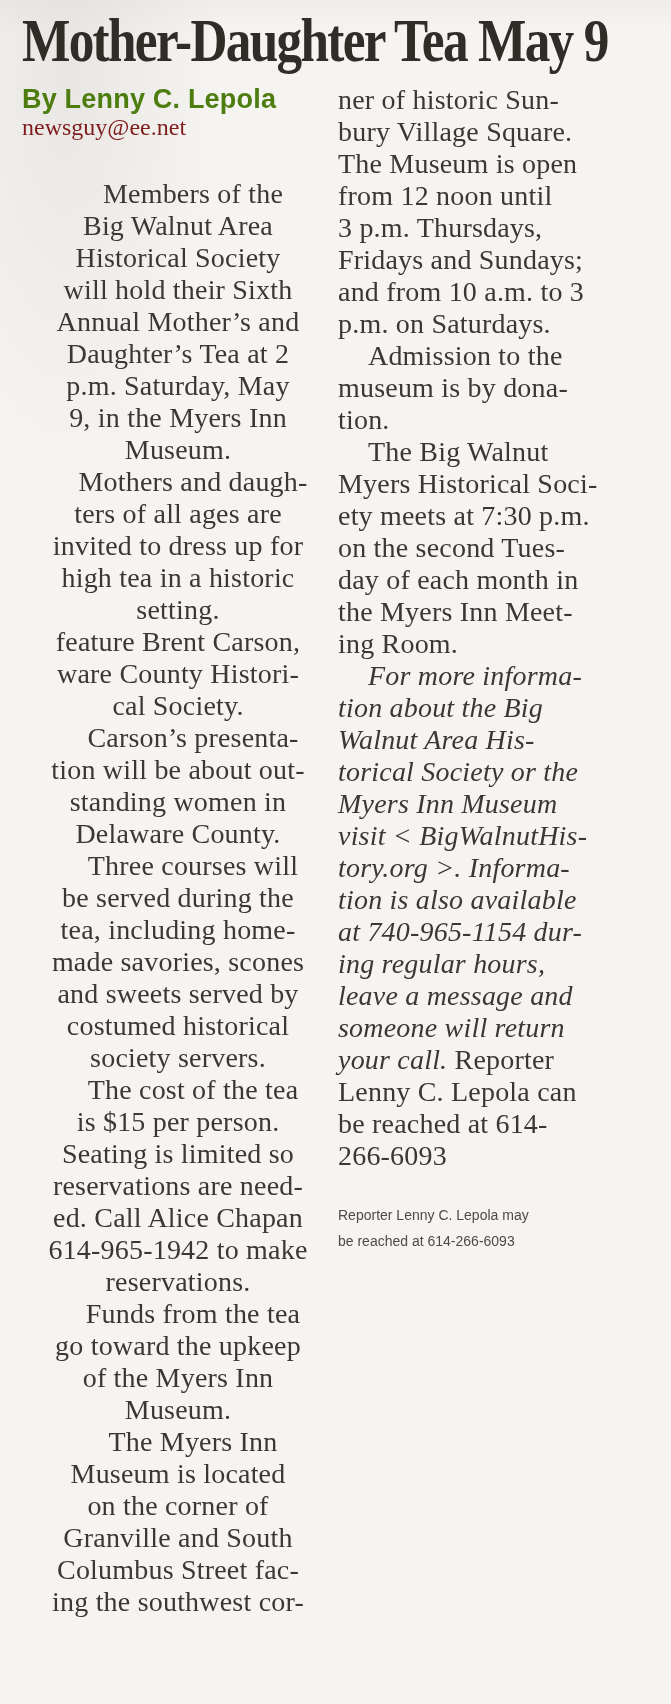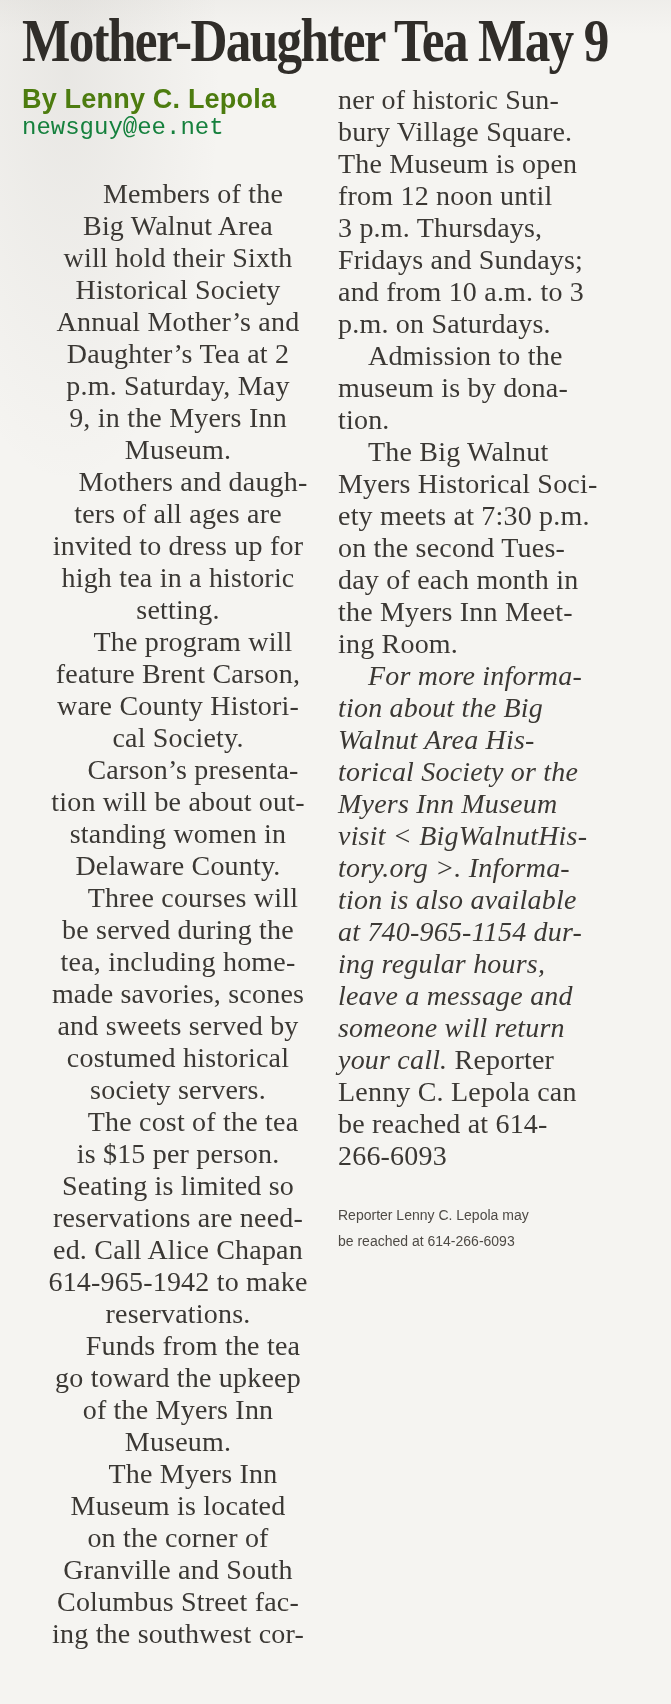--- a/index.html
+++ b/index.html
@@ -48,24 +48,24 @@
 
   .byline {
     font-family: "Liberation Sans", sans-serif;
     font-weight: bold;
     font-size: 27px;
     line-height: 30px;
     color: #4d7c0f;
     letter-spacing: 0.2px;
   }
   .email {
-    font-family: Liberation Mono, monospace;
+    font-family: Liberation Serif, serif;
     font-size: 24px;
     line-height: 27px;
-    color: #15803d;
+    color: #7f1d1d;
   }
   .body-text { }
   .col-left .body-text { margin-top: 37px; text-align: center; }
 
   .para { margin: 0; }
   .line {
     font-size: 28px;
     line-height: 32px;
     white-space: nowrap;
     letter-spacing: 0.2px;
@@ -91,37 +91,36 @@
 
 <h1 class="headline">Mother-Daughter Tea May 9</h1>
 
 <div class="col col-left">
   <div class="byline">By Lenny C. Lepola</div>
   <div class="email">newsguy@ee.net</div>
   <div class="body-text" id="col-left-body">
       <div class="para">
         <div class="line indent">Members of the</div>
         <div class="line">Big Walnut Area</div>
+        <div class="line">Historical Society</div>
         <div class="line">will hold their Sixth</div>
-        <div class="line">Historical Society</div>
         <div class="line">Annual Mother’s and</div>
         <div class="line">Daughter’s Tea at 2</div>
         <div class="line">p.m. Saturday, May</div>
         <div class="line">9, in the Myers Inn</div>
         <div class="line">Museum.</div>
       </div>
       <div class="para">
         <div class="line indent">Mothers and daugh-</div>
         <div class="line">ters of all ages are</div>
         <div class="line">invited to dress up for</div>
         <div class="line">high tea in a historic</div>
         <div class="line">setting.</div>
       </div>
       <div class="para">
-        <div class="line indent">The program will</div>
         <div class="line">feature Brent Carson,</div>
         <div class="line">ware County Histori-</div>
         <div class="line">cal Society.</div>
       </div>
       <div class="para">
         <div class="line indent">Carson’s presenta-</div>
         <div class="line">tion will be about out-</div>
         <div class="line">standing women in</div>
         <div class="line">Delaware County.</div>
       </div>

